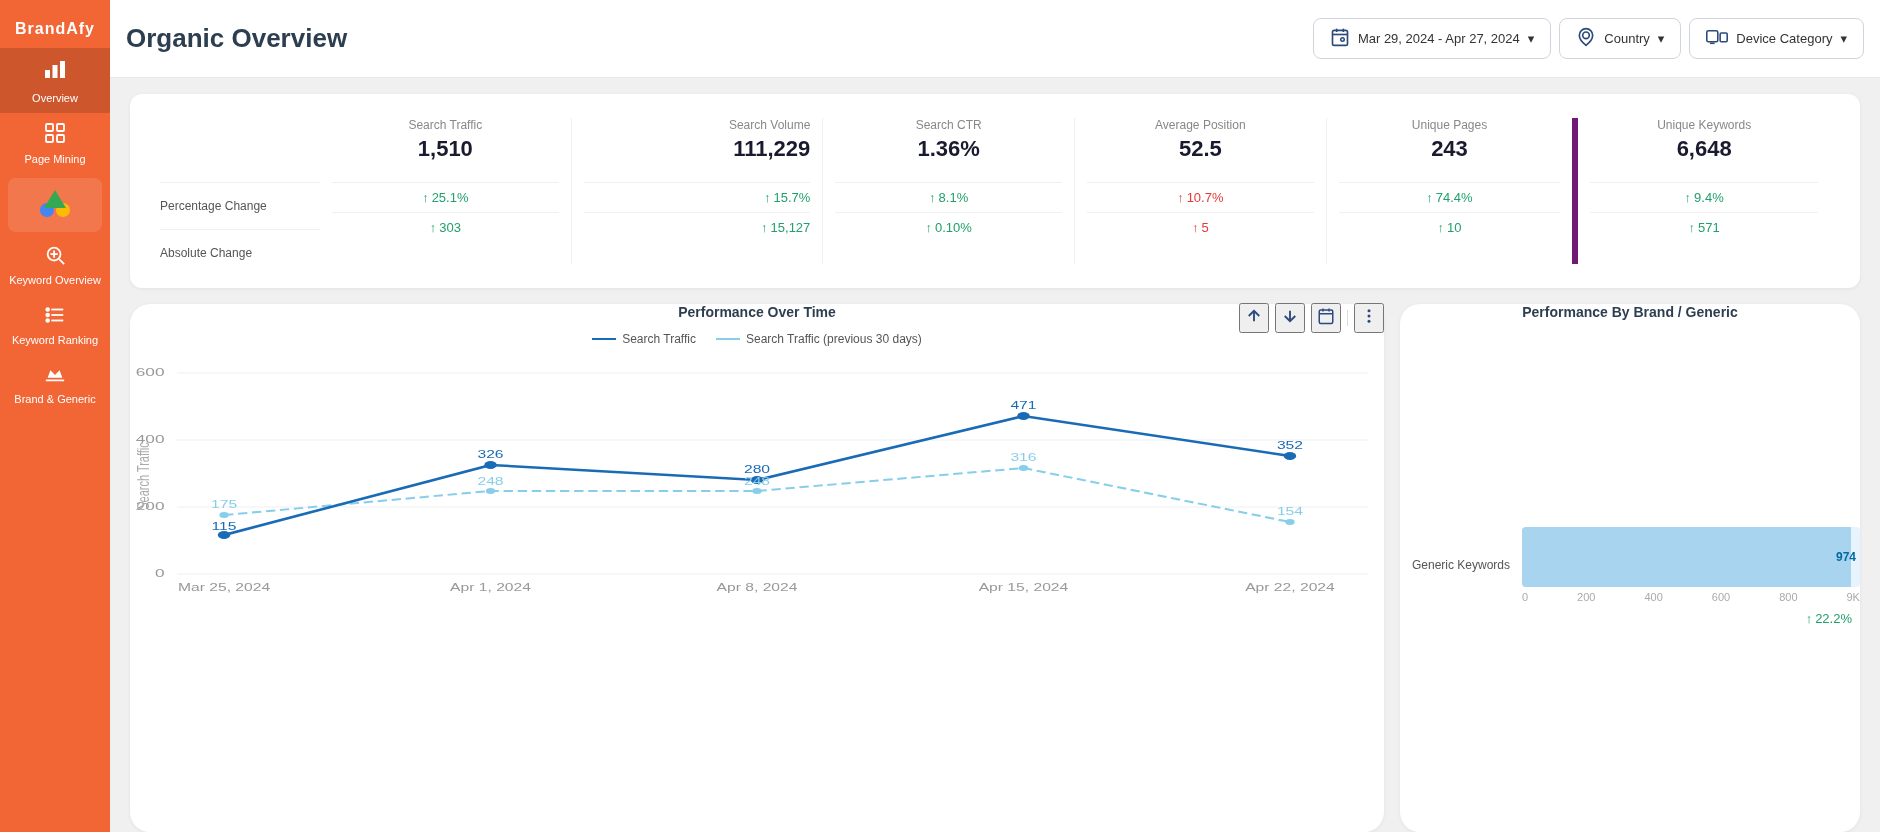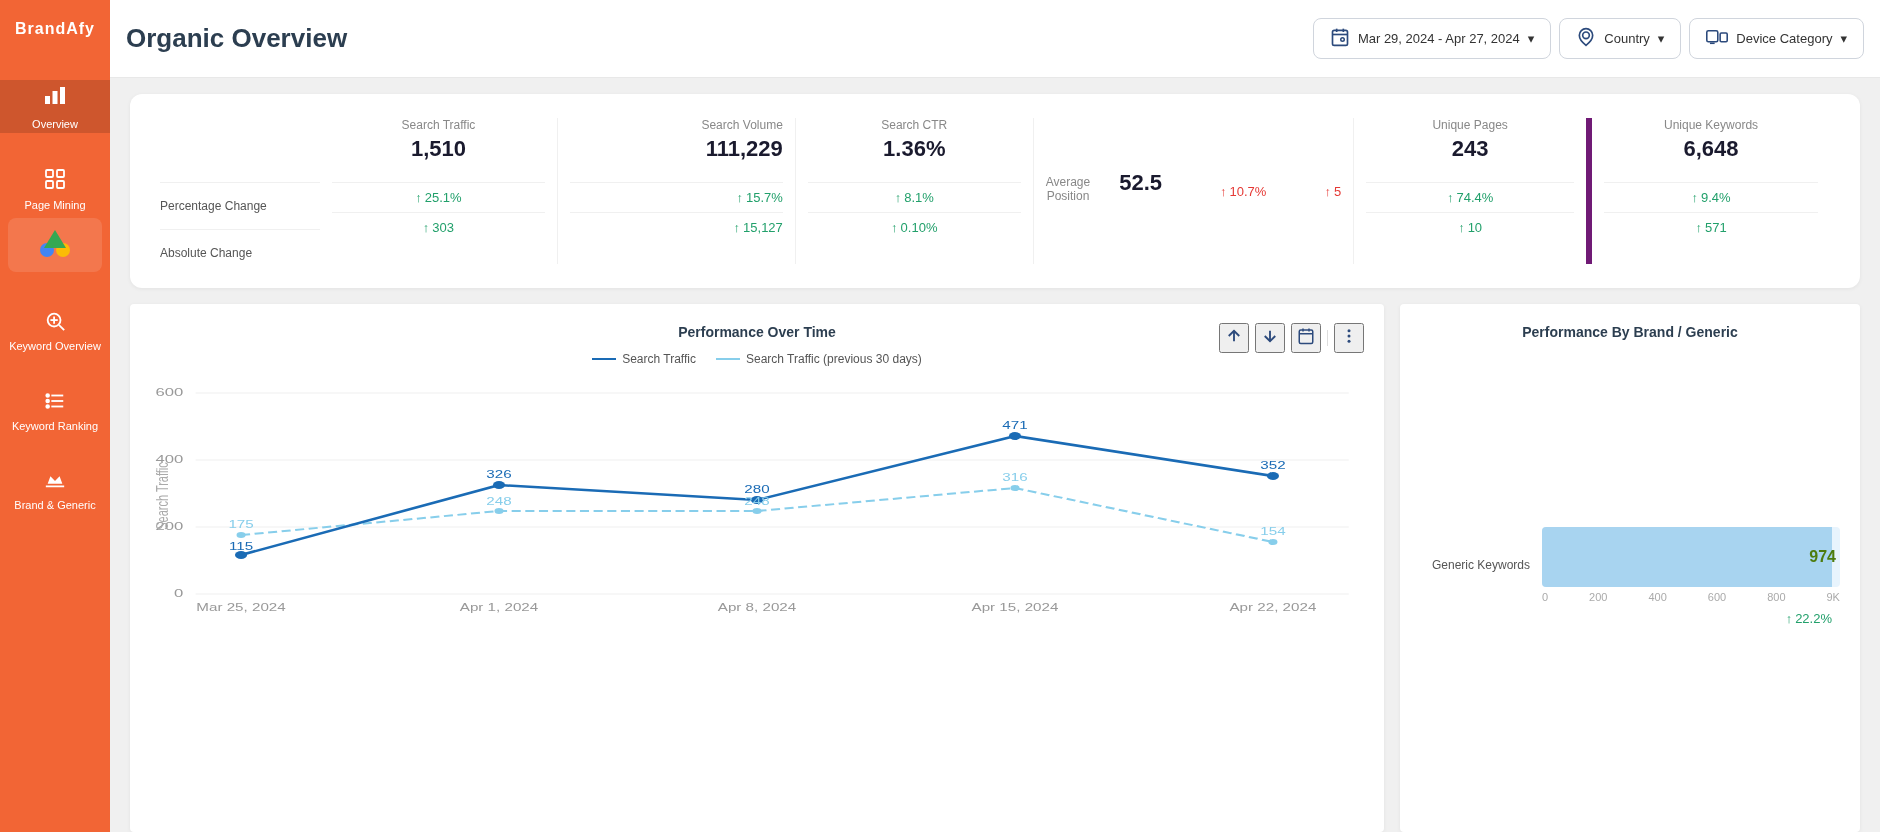--- a/index.html
+++ b/index.html
@@ -9,27 +9,26 @@
       display: flex;
       flex-direction: column;
       width: 100%;
       flex: 1;
     }
     .nav-item {
       display: flex;
       flex-direction: column;
       align-items: center;
       justify-content: center;
-      padding: 2px 8px;
+      padding: 8px 8px;
       cursor: pointer;
       color: white;
       font-size: 11px;
       gap: 6px;
       transition: background 0.2s;
-      margin-top: 32px;
     }
     .nav-item.active { background: rgba(0,0,0,0.15); }
     .nav-label { text-align: center; line-height: 1.2; }
 
     
     .main-content {
       flex: 1;
       display: flex;
       flex-direction: column;
       background: #f0f0f0;
@@ -93,22 +92,21 @@
     
     .charts-section {
       display: flex;
       gap: 16px;
       margin: 16px 20px 0;
       flex: 1;
     }
 
     .chart-card {
       background: white;
-      border-radius: 4px;
-      padding: 20px;
+      border-radius: 20px;
       box-shadow: 0 1px 4px rgba(0,0,0,0.06);
     }
     .chart-card-main { flex: 1; }
     .chart-card-side { width: 460px; }
 
     .chart-title {
       font-size: 14px;
       font-weight: 600;
       color: #2c3e50;
       text-align: center;
@@ -333,21 +331,21 @@
             <span style="color:#22a06b;">↑</span>
             <span>8.1%</span>
           </div>
           <div style="height:1px;background:#f0f0f0;width:100%;margin:4px 0;"></div>
           <div class="metric-abs green">
             <span style="color:#22a06b;">↑</span>
             <span>0.10%</span>
           </div>
         </div>
 
-        <div style="display:flex;flex-direction:row;align-items:center;padding:0 12px;border-right:1px solid #f0f0f0;gap:29px;">
+        <div style="display:flex;flex-direction:column;align-items:center;padding:0 12px;border-right:1px solid #f0f0f0;">
           <div class="metric-header">Average Position</div>
           <div class="metric-main-val">52.5</div>
           <div style="height:1px;background:#f0f0f0;width:100%;margin:4px 0;"></div>
           <div class="metric-change red">
             <span style="color:#e53935;">↑</span>
             <span>10.7%</span>
           </div>
           <div style="height:1px;background:#f0f0f0;width:100%;margin:4px 0;"></div>
           <div class="metric-abs red">
             <span style="color:#e53935;">↑</span>
@@ -496,21 +494,21 @@
       <div class="chart-title">Performance By Brand / Generic</div>
 
       <div style="display:flex; flex-direction:column; height:calc(100% - 40px); justify-content:center;">
         <div style="display:flex; align-items:center; gap:12px; ">
           <span style="font-size:12px; color:#555; min-width:110px; text-align:right;">Generic Keywords</span>
 
           <div style="flex:1;">
 
             <div style="position:relative; height:60px; background:#e8f4fd; border-radius:4px; overflow:visible; margin-bottom:4px;">
               <div style="width:97.4%; height:100%; background:#a8d4f0; border-radius:4px 0 0 4px;"></div>
-              <span style="position:absolute; right:4px; top:50%; transform:translateY(-50%); font-size:16px; font-weight:600; color:#4d7c0f;">974</span>
+              <span style="position:absolute; right:4px; top:50%; transform:translateY(-50%); font-size:12px; font-weight:600; color:#0369a1;">974</span>
             </div>
 
             <div style="display:flex; justify-content:space-between; font-size:11px; color:#aaa; margin-top:4px;">
               <span>0</span>
               <span>200</span>
               <span>400</span>
               <span>600</span>
               <span>800</span>
               <span>9K</span>
             </div>

